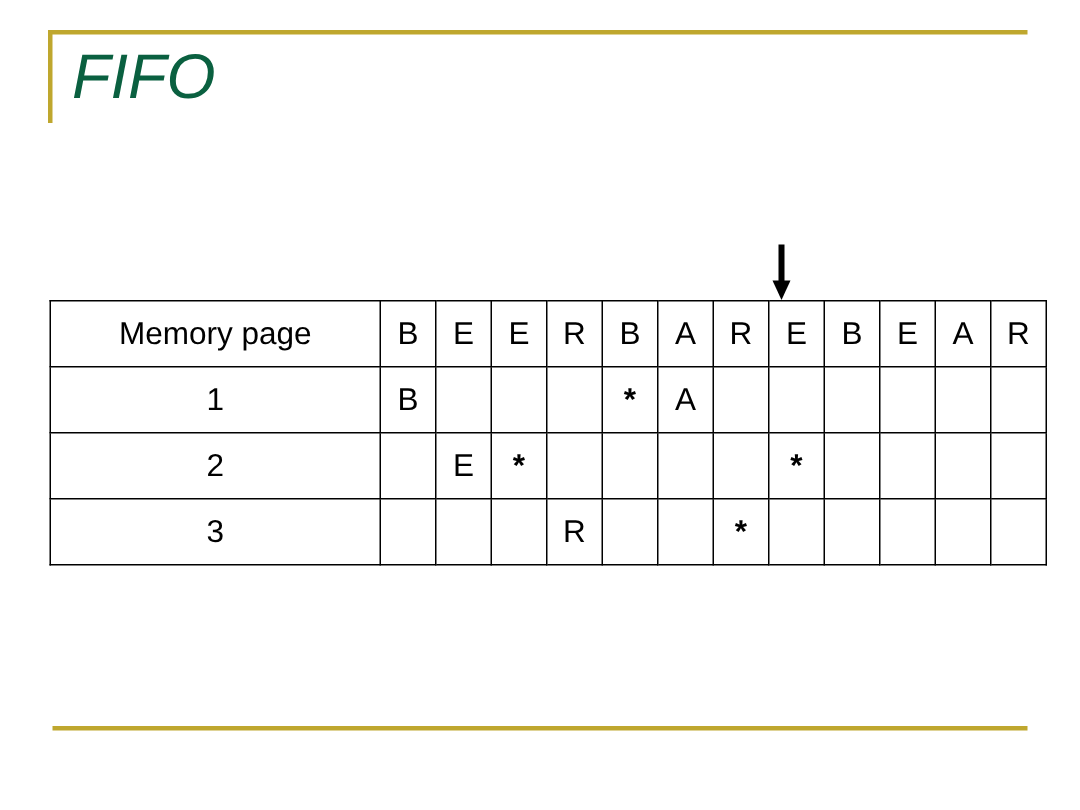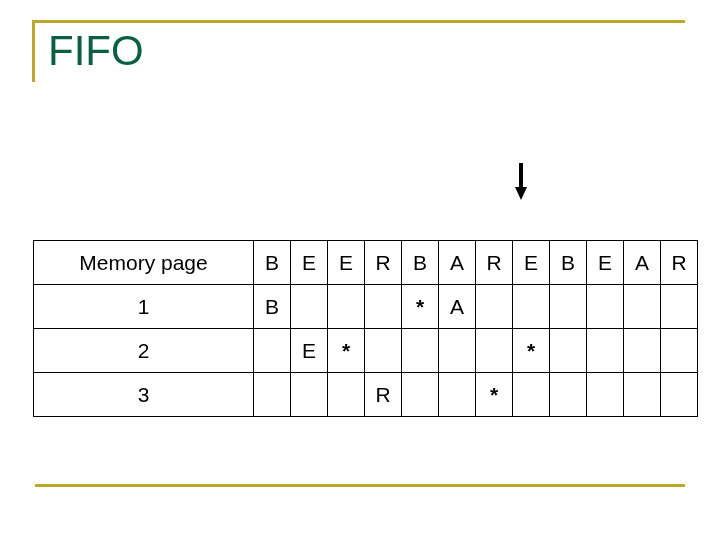--- a/index.html
+++ b/index.html
@@ -34,20 +34,21 @@
   }
   #slide-title {
     position: absolute;
     left: 48px;
     top: 27px;
     font-size: 42px;
     line-height: 48px;
     color: #0A6040;
     letter-spacing: 0px;
     white-space: nowrap;
+    font-style: italic;
   }
 
   #footer-rule {
     position: absolute;
     left: 35px;
     top: 484px;
     width: 650px;
     height: 3px;
     background: #BFA72E;
   }
@@ -79,21 +80,20 @@
     border-top: 13px solid #000000;
   }
 
   
   #page-table {
     position: absolute;
     left: 33px;
     top: 200px;
     border-collapse: collapse;
     table-layout: fixed;
-    margin-top: 40px;
   }
   #page-table td {
     border: 1px solid #000000;
     height: 43px;
     text-align: center;
     vertical-align: middle;
     font-size: 21px;
     padding: 0;
     color: #000000;
     background: #ffffff;

